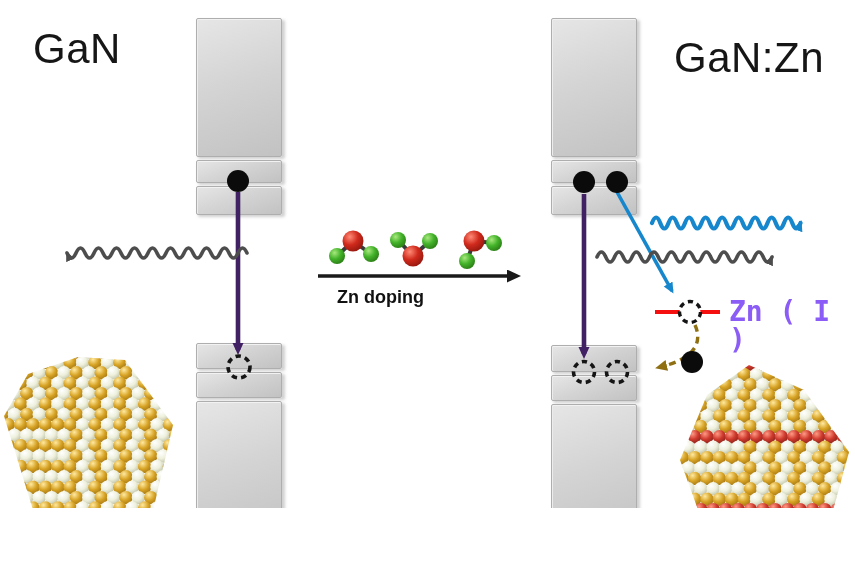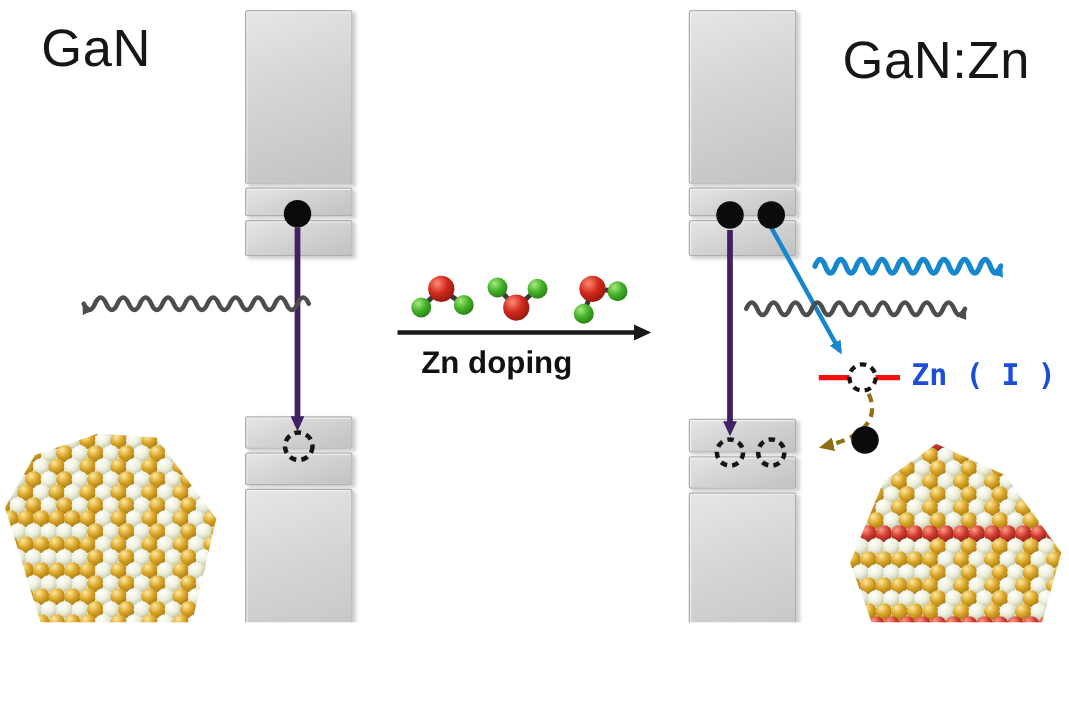--- a/index.html
+++ b/index.html
@@ -1,37 +1,38 @@
 <!DOCTYPE html>
 <html><head>
 <meta charset="utf-8">
 <style>
   html,body{margin:0;padding:0;background:#ffffff;}
   .stage{
     position:relative;width:855px;height:498px;background:#ffffff;overflow:hidden;
     font-family:"Liberation Sans",sans-serif;
+    margin-top:10px;
   }
   
   .band{position:absolute;width:86px;}
   .band .seg{
     background:linear-gradient(160deg,#e6e6e6 0%,#d4d4d4 45%,#c2c2c2 100%);
     border:1px solid #aeaeae;border-radius:2px;
     box-shadow:inset 0 1px 0 #f2f2f2, inset 1px 0 0 #ececec, 2.5px 2px 3px rgba(120,120,120,0.35);
   }
   .band .seg + .seg{margin-top:3px;}
   
   .material-label{
     position:absolute;font-size:42px;color:#161616;letter-spacing:0.5px;line-height:1;
   }
   .process-label{
-    position:absolute;font-size:25px;font-weight:bold;color:#111;line-height:1;
+    position:absolute;font-size:18px;font-weight:bold;color:#111;line-height:1;
   }
   .level-label{
     position:absolute;font-family:"DejaVu Sans Mono",monospace;font-weight:bold;
-    font-size:24px;color:#1d4ed8;line-height:1;letter-spacing:0px;
+    font-size:28px;color:#8b5cf6;line-height:1;letter-spacing:0px;
   }
   .overlay{position:absolute;left:0;top:0;z-index:5;}
   .crystal{position:absolute;z-index:4;}
   .text-layer{position:absolute;z-index:6;}
 </style>
 </head>
 <body>
 
 <div class="stage">
 

